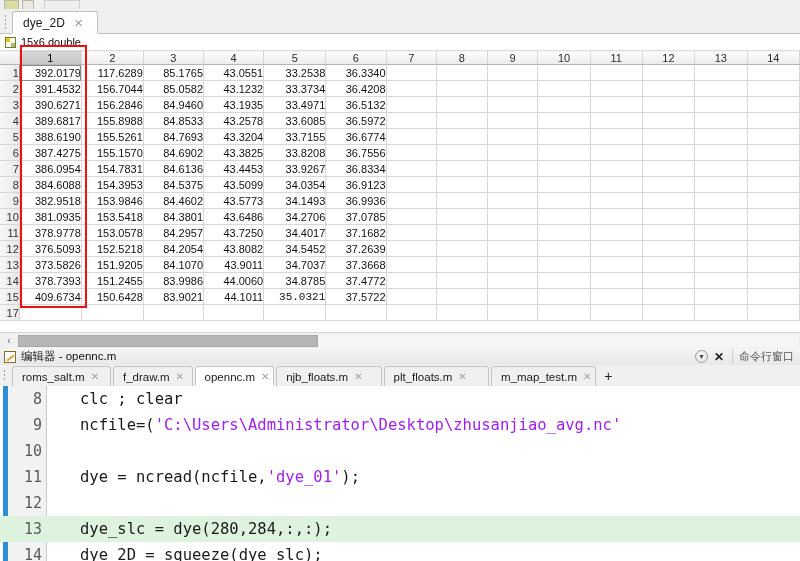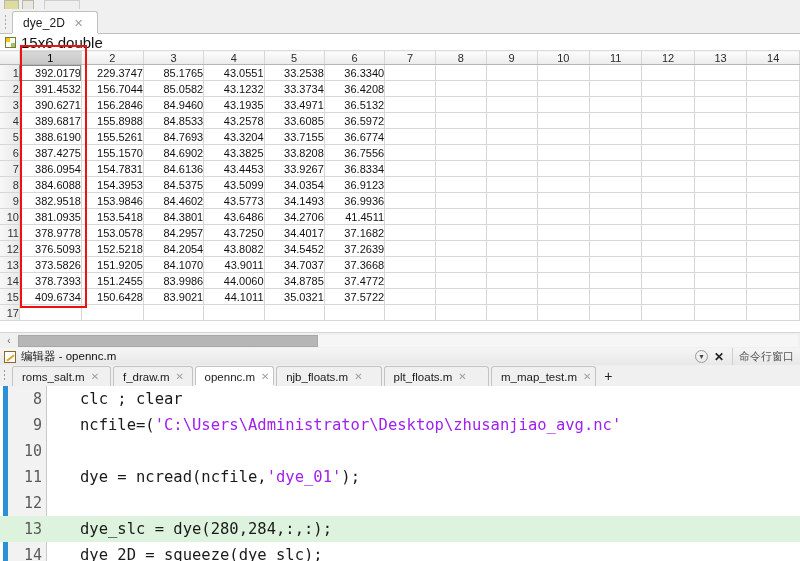--- a/index.html
+++ b/index.html
@@ -31,21 +31,21 @@
   .doctab .xc{margin-left:9px;color:#9b9b9b;font-size:11px;line-height:1;}
   .tabline{position:absolute;left:0;top:33px;width:800px;height:1px;background:#c0c0c0;}
   .tabline-white{position:absolute;left:12px;top:33px;width:86px;height:1px;background:#fff;}
 
   .varinfo{position:absolute;left:0;top:34px;width:800px;height:16px;background:#fff;
     display:flex;align-items:center;}
   .varicon{width:11px;height:11px;margin-left:5px;margin-right:5px;position:relative;
     background:#fff;border:1px solid #7a7a2e;box-sizing:border-box;}
   .varicon:before{content:"";position:absolute;left:0;top:0;width:4px;height:4px;background:#f5c518;}
   .varicon:after{content:"";position:absolute;right:0;bottom:0;width:4px;height:4px;background:#9fc26b;}
-  .varinfo .txt{font-size:15px;color:#111;}
+  .varinfo .txt{font-size:11px;color:#111;}
 
   .grid-wrap{position:absolute;left:0;top:50px;width:800px;height:282px;background:#fff;overflow:hidden;}
   table.vgrid{border-collapse:collapse;table-layout:fixed;}
   table.vgrid th,table.vgrid td{
     border-right:1px solid #d7d7d7;border-bottom:1px solid #d7d7d7;
     height:16px;padding:0;font-weight:normal;font-size:11px;box-sizing:border-box;}
   table.vgrid thead th{
     height:14px;background:linear-gradient(180deg,#fcfcfc 0%,#ececec 100%);
     border-bottom:1px solid #b6b6b6;border-top:1px solid #dcdcdc;
     color:#2b2b2b;text-align:center;font-size:11px;}
@@ -159,21 +159,21 @@
             <th style="width: 68px;">11</th>
             <th style="width: 68px;">12</th>
             <th style="width: 68px;">13</th>
             <th style="width: 68px;">14</th>
           </tr>
       </thead>
       <tbody>
           <tr>
             <td class="rowhdr">1</td>
             <td class="num firstcell" style="width: 68px;">392.0179</td>
-            <td class="num" style="width: 68px;">229.3747</td>
+            <td class="num" style="width: 68px;">117.6289</td>
             <td class="num" style="width: 68px;">85.1765</td>
             <td class="num" style="width: 68px;">43.0551</td>
             <td class="num" style="width: 68px;">33.2538</td>
             <td class="num" style="width: 68px;">36.3340</td>
             <td class="empty" style="width: 68px;"></td>
             <td class="empty" style="width: 68px;"></td>
             <td class="empty" style="width: 68px;"></td>
             <td class="empty" style="width: 68px;"></td>
             <td class="empty" style="width: 68px;"></td>
             <td class="empty" style="width: 68px;"></td>
@@ -316,21 +316,21 @@
             <td class="empty" style="width: 68px;"></td>
             <td class="empty" style="width: 68px;"></td>
           </tr>
           <tr>
             <td class="rowhdr">10</td>
             <td class="num" style="width: 68px;">381.0935</td>
             <td class="num" style="width: 68px;">153.5418</td>
             <td class="num" style="width: 68px;">84.3801</td>
             <td class="num" style="width: 68px;">43.6486</td>
             <td class="num" style="width: 68px;">34.2706</td>
-            <td class="num" style="width: 68px;">41.4511</td>
+            <td class="num" style="width: 68px;">37.0785</td>
             <td class="empty" style="width: 68px;"></td>
             <td class="empty" style="width: 68px;"></td>
             <td class="empty" style="width: 68px;"></td>
             <td class="empty" style="width: 68px;"></td>
             <td class="empty" style="width: 68px;"></td>
             <td class="empty" style="width: 68px;"></td>
             <td class="empty" style="width: 68px;"></td>
             <td class="empty" style="width: 68px;"></td>
           </tr>
           <tr>
@@ -400,21 +400,21 @@
             <td class="empty" style="width: 68px;"></td>
             <td class="empty" style="width: 68px;"></td>
             <td class="empty" style="width: 68px;"></td>
           </tr>
           <tr>
             <td class="rowhdr">15</td>
             <td class="num" style="width: 68px;">409.6734</td>
             <td class="num" style="width: 68px;">150.6428</td>
             <td class="num" style="width: 68px;">83.9021</td>
             <td class="num" style="width: 68px;">44.1011</td>
-            <td class="num" style="width: 68px;">35.0321</td>
+            <td class="num" style="width: 68px; font-family: Liberation Mono, monospace;">35.0321</td>
             <td class="num" style="width: 68px;">37.5722</td>
             <td class="empty" style="width: 68px;"></td>
             <td class="empty" style="width: 68px;"></td>
             <td class="empty" style="width: 68px;"></td>
             <td class="empty" style="width: 68px;"></td>
             <td class="empty" style="width: 68px;"></td>
             <td class="empty" style="width: 68px;"></td>
             <td class="empty" style="width: 68px;"></td>
             <td class="empty" style="width: 68px;"></td>
           </tr>

